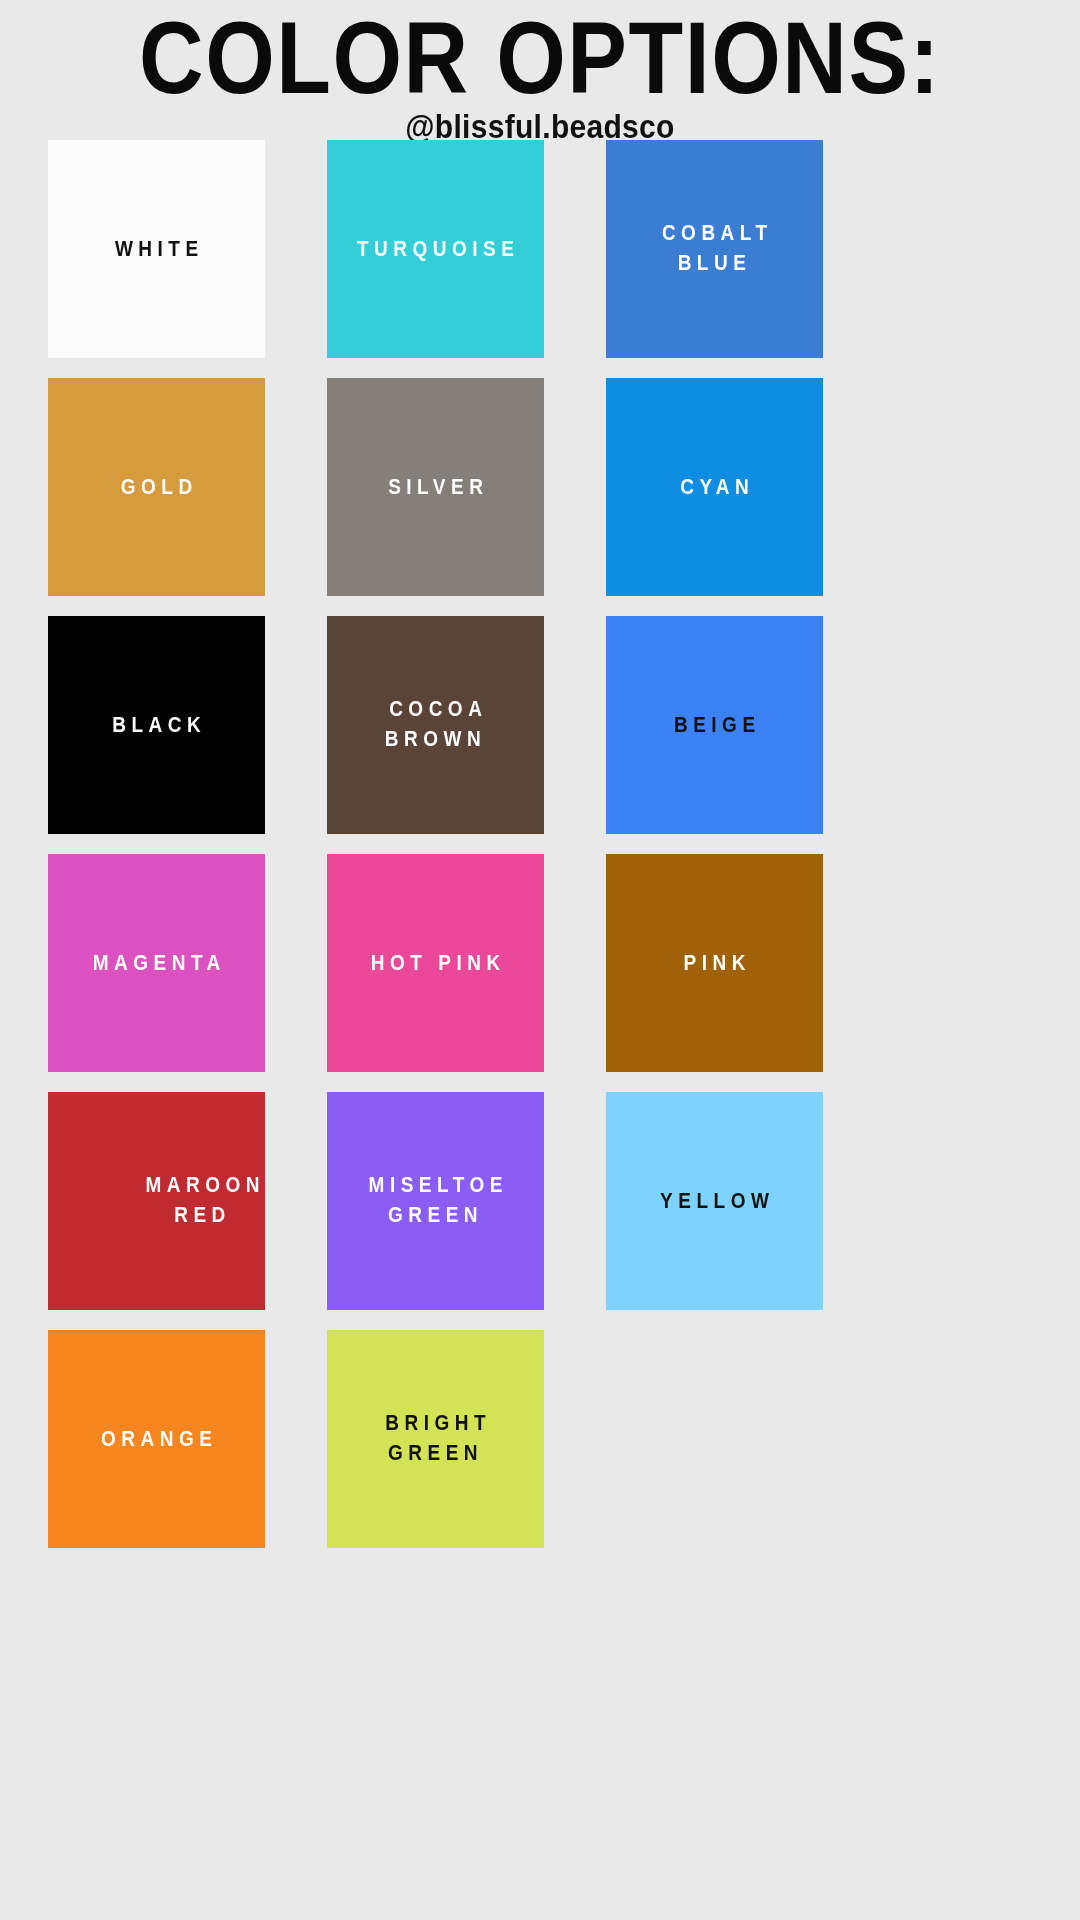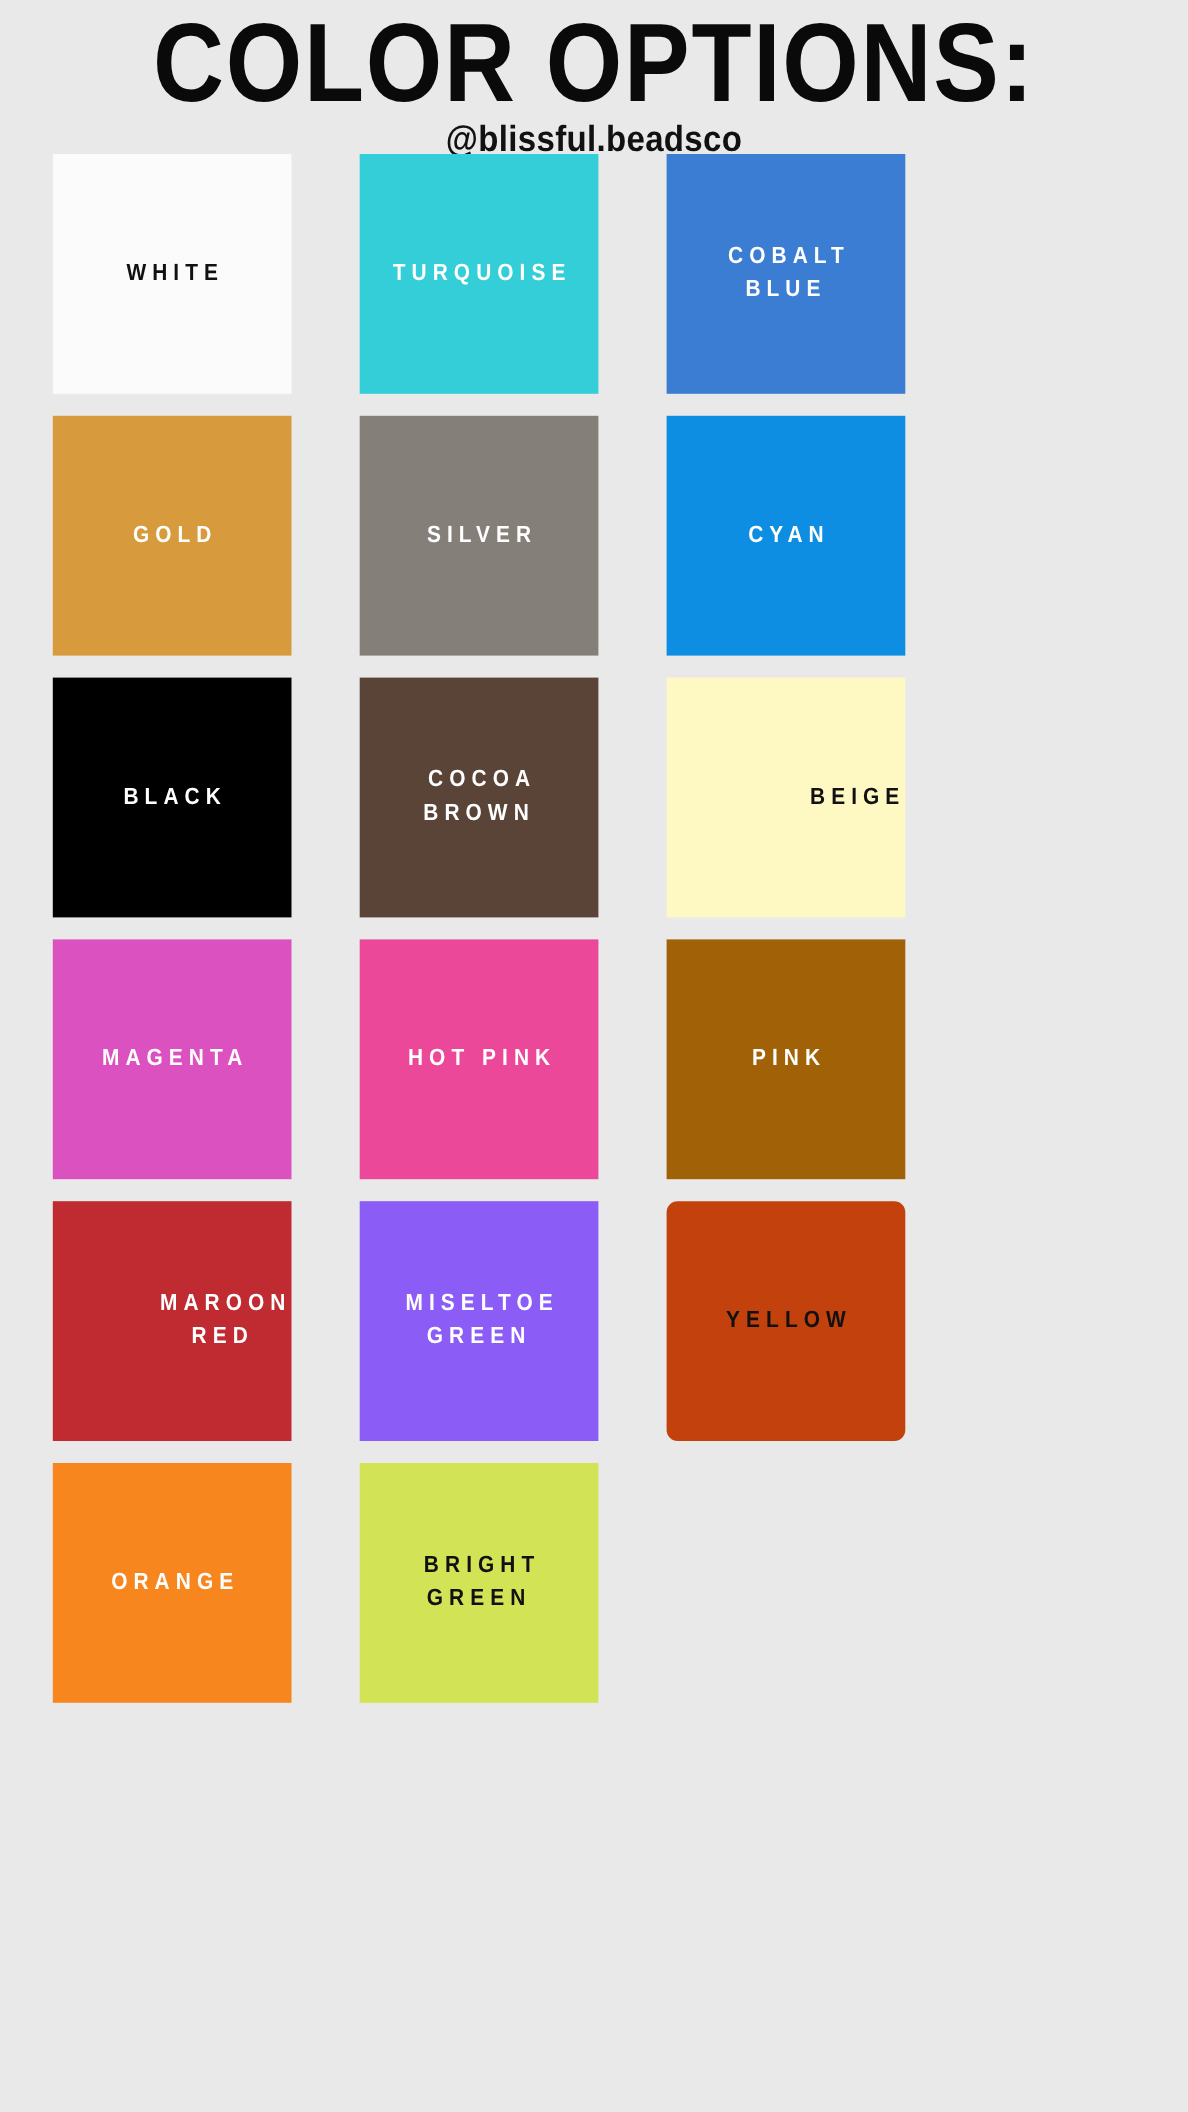--- a/index.html
+++ b/index.html
@@ -117,41 +117,41 @@
       <div class="swatch" style="background: rgb(13, 142, 227);">
         <div class="swatch-label" style="color: rgb(255, 255, 255);">CYAN</div>
       </div>
       <div class="swatch" style="background: rgb(0, 0, 0);">
         <div class="swatch-label" style="color: rgb(255, 255, 255);">BLACK</div>
       </div>
       <div class="swatch" style="background: rgb(90, 68, 56);">
         <div class="swatch-label" style="color: rgb(255, 255, 255);">COCOA
 BROWN</div>
       </div>
-      <div class="swatch" style="background: #fef9c3; justify-content: flex-end;">
+      <div class="swatch" style="background: #3b82f6;">
         <div class="swatch-label" style="color: rgb(17, 17, 17);">BEIGE</div>
       </div>
       <div class="swatch" style="background: rgb(219, 81, 192);">
         <div class="swatch-label" style="color: rgb(255, 255, 255);">MAGENTA</div>
       </div>
       <div class="swatch" style="background: #ec4899;">
         <div class="swatch-label" style="color: rgb(255, 255, 255);">HOT PINK</div>
       </div>
       <div class="swatch" style="background: #a16207; justify-content: center;">
         <div class="swatch-label" style="color: rgb(255, 255, 255);">PINK</div>
       </div>
       <div class="swatch" style="background: rgb(191, 43, 49); justify-content: flex-end;">
         <div class="swatch-label" style="color: rgb(255, 255, 255);">MAROON
 RED</div>
       </div>
       <div class="swatch" style="background: #8b5cf6;">
         <div class="swatch-label" style="color: rgb(255, 255, 255);">MISELTOE
 GREEN</div>
       </div>
-      <div class="swatch" style="background: #c2410c; border-radius: 10px;">
+      <div class="swatch" style="background: #7dd3fc;">
         <div class="swatch-label" style="color: rgb(17, 17, 17);">YELLOW</div>
       </div>
       <div class="swatch" style="background: rgb(247, 134, 31);">
         <div class="swatch-label" style="color: rgb(255, 255, 255);">ORANGE</div>
       </div>
       <div class="swatch" style="background: rgb(211, 227, 86);">
         <div class="swatch-label" style="color: rgb(17, 17, 17);">BRIGHT
 GREEN</div>
       </div>
     </div>

